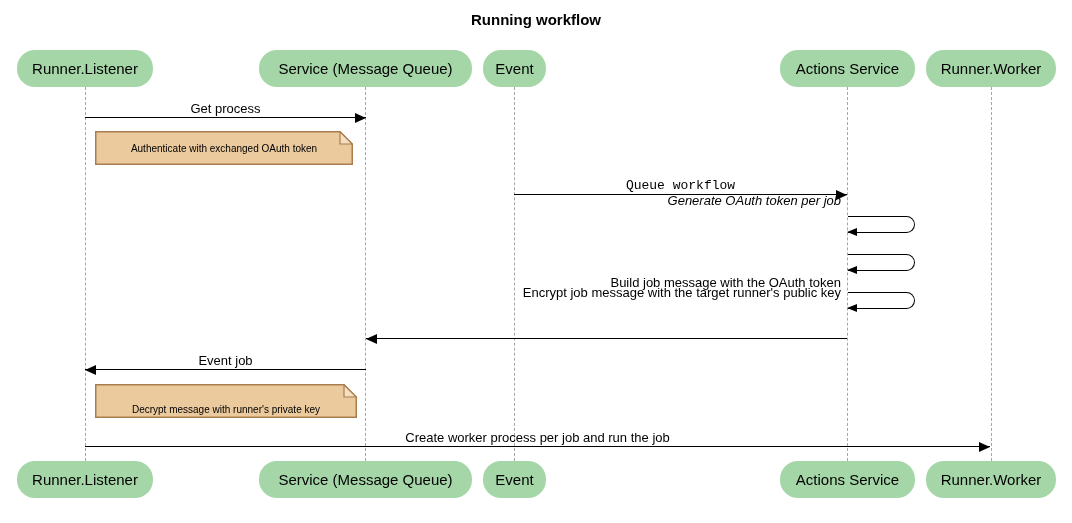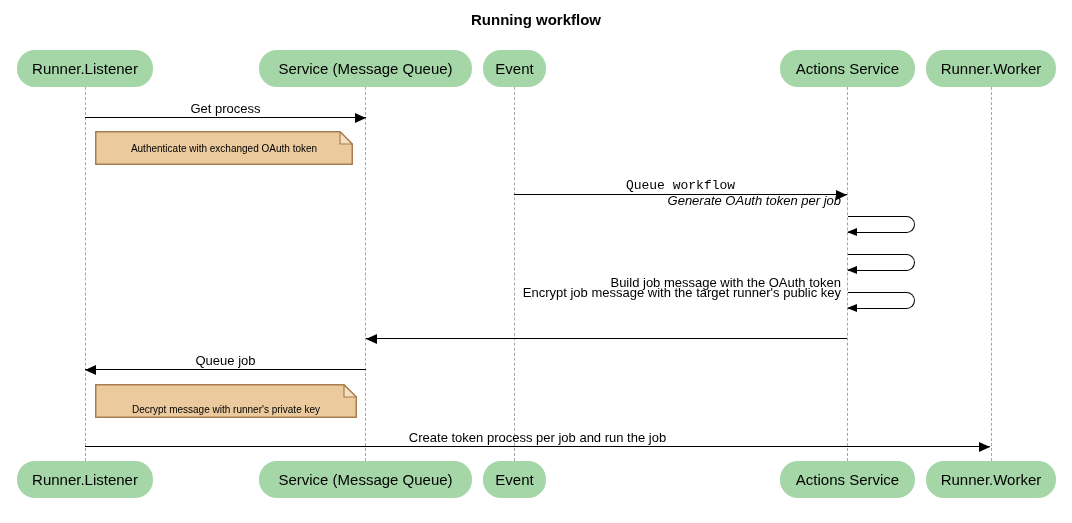--- a/index.html
+++ b/index.html
@@ -142,33 +142,33 @@
   <div class="self-loop" style="left:848px; top:254px;"></div>
   <div class="loop-arrowhead" style="left:847px; top:266px;"></div>
 
   <div class="msg-label right-align" style="left:400px; top:285px; width:441px;">Encrypt job message with the target runner's public key</div>
   <div class="self-loop" style="left:848px; top:292px;"></div>
   <div class="loop-arrowhead" style="left:847px; top:304px;"></div>
 
   <div class="msg-line" style="left:366px; top:338px; width:481px;"></div>
   <div class="arrowhead to-left" style="left:366px; top:334px;"></div>
 
-  <div class="msg-label" style="left:85px; top:353px; width:281px;">Queue job</div>
+  <div class="msg-label" style="left:85px; top:353px; width:281px;">Event job</div>
   <div class="msg-line" style="left:85px; top:369px; width:281px;"></div>
   <div class="arrowhead to-left" style="left:85px; top:365px;"></div>
 
   <div class="note" style="left:95px; top:384px; width:262px; height:50px;">
     <svg width="262" height="34" viewBox="0 0 262 34">
       <path class="note-shape" d="M0.75,0.75 L249,0.75 L261.25,13 L261.25,33.25 L0.75,33.25 Z"></path>
       <path class="note-fold" d="M249,0.75 L249,13 L261.25,13 Z"></path>
     </svg>
     <div class="note-text">Decrypt message with runner's private key</div>
   </div>
 
-  <div class="msg-label" style="left:85px; top:430px; width:905px;">Create token process per job and run the job</div>
+  <div class="msg-label" style="left:85px; top:430px; width:905px;">Create worker process per job and run the job</div>
   <div class="msg-line" style="left:85px; top:446px; width:905px;"></div>
   <div class="arrowhead to-right" style="left:979px; top:442px;"></div>
 
   <div class="actor" style="left:17px;  top:461px; width:136px;">Runner.Listener</div>
   <div class="actor" style="left:259px; top:461px; width:213px;">Service (Message Queue)</div>
   <div class="actor" style="left:483px; top:461px; width:63px;">Event</div>
   <div class="actor" style="left:780px; top:461px; width:135px;">Actions Service</div>
   <div class="actor" style="left:926px; top:461px; width:130px;">Runner.Worker</div>
 
 </div>

